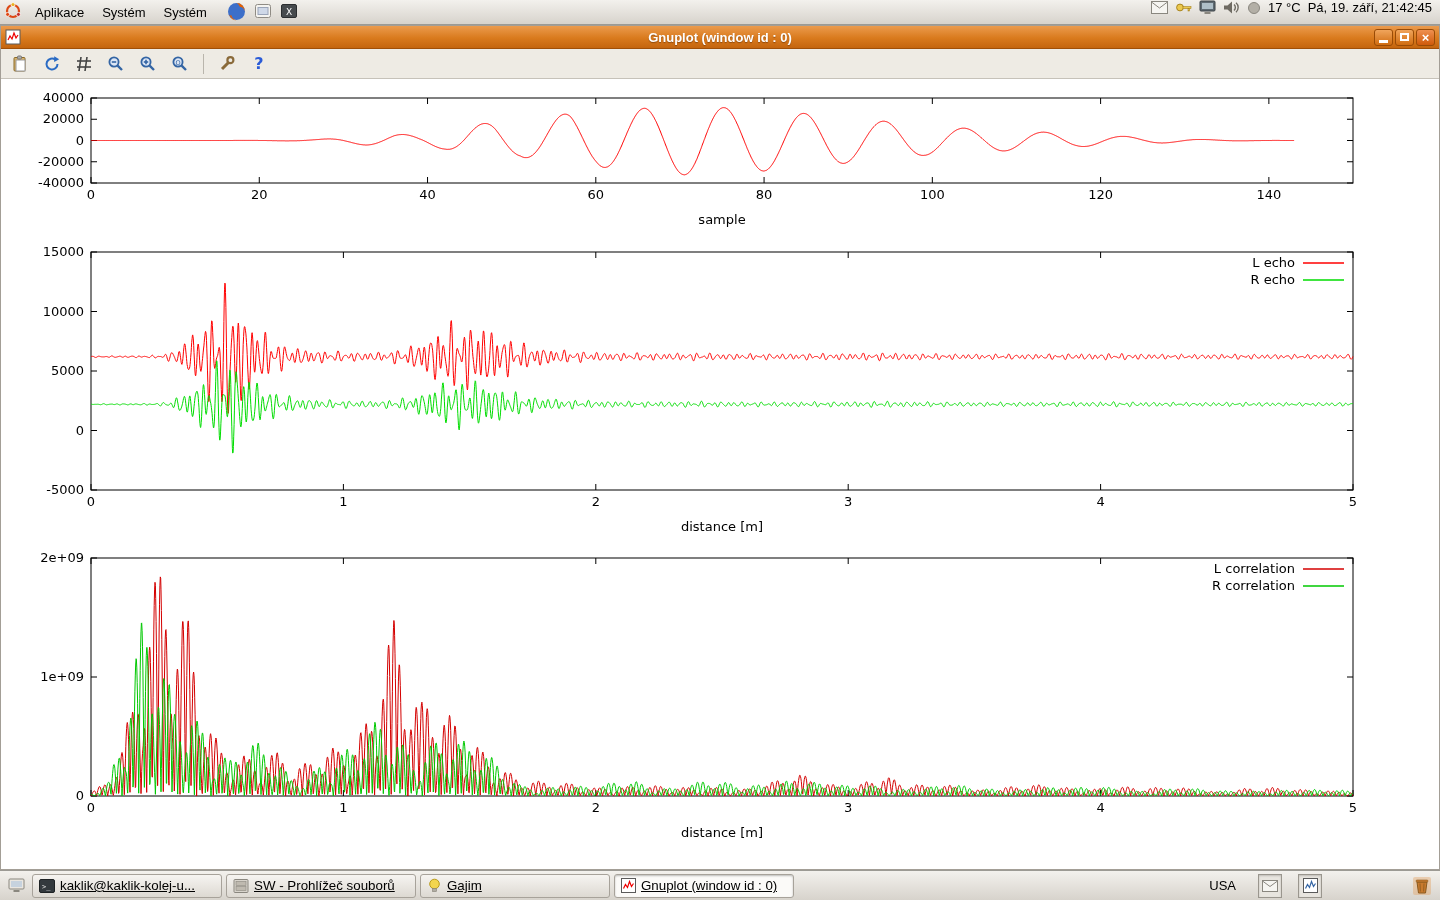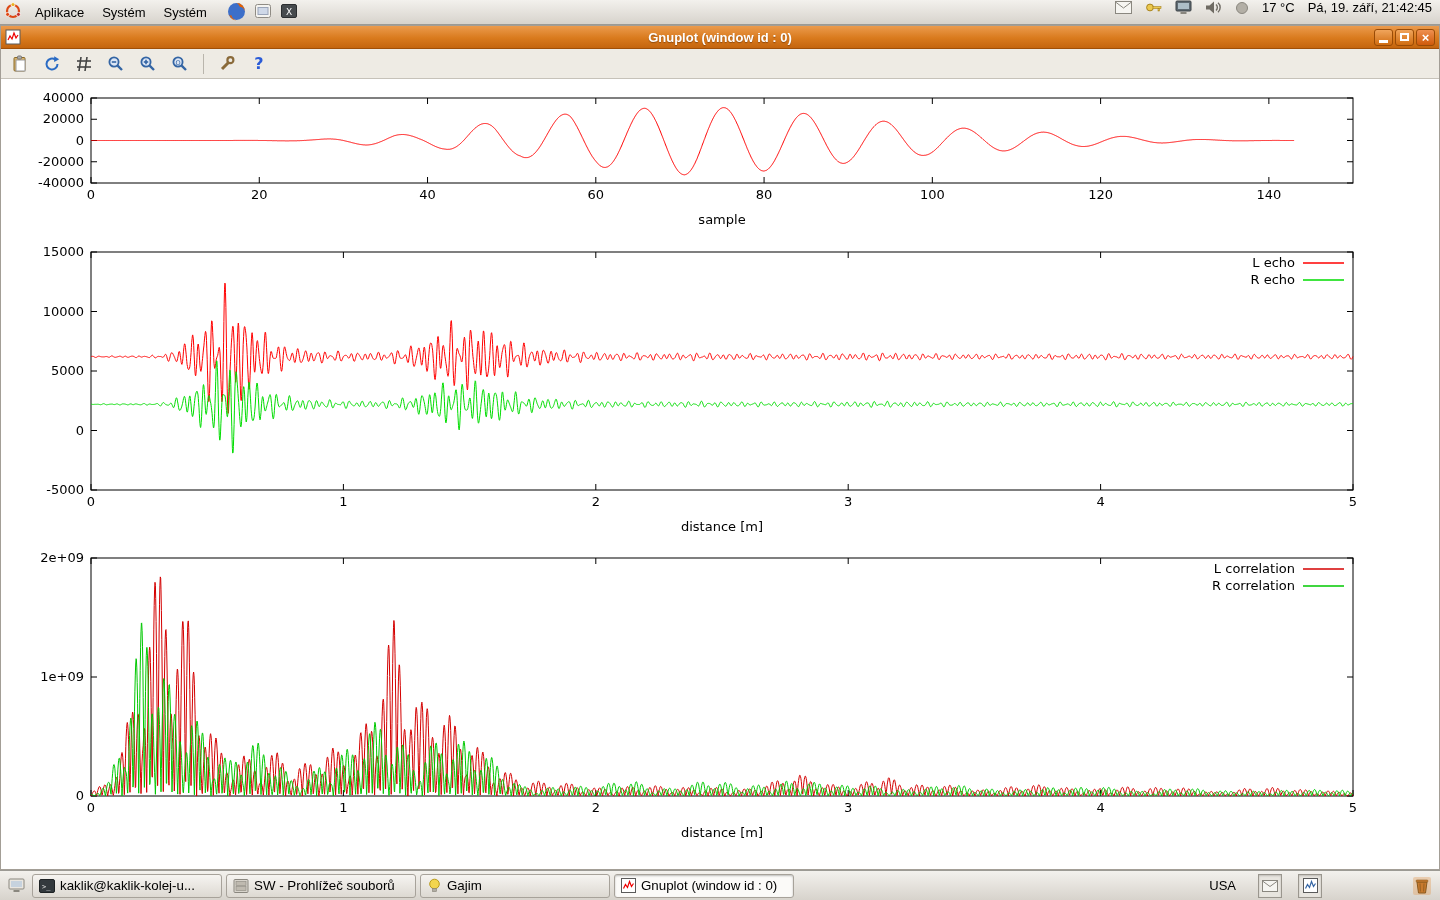--- a/index.html
+++ b/index.html
@@ -6,21 +6,21 @@
   html,body { width:1440px; height:900px; }
   body { font-family:"Liberation Sans","DejaVu Sans",sans-serif; background:#d8d4cd; overflow:hidden; }
   #screen { position:absolute; left:0; top:0; width:1440px; height:900px; }
 
   
   #top-panel { position:absolute; left:0; top:0; width:1440px; height:25px;
     background:linear-gradient(#f3f1ed,#d7d3cc); border-bottom:1px solid #9c9a94;
     display:flex; align-items:flex-start; font-size:13px; color:#000; }
   .menu { padding:0 9px; height:25px; display:flex; align-items:center; cursor:default; }
   .launcher { width:22px; height:22px; display:flex; align-items:center; justify-content:center; margin:0 2px; }
-  #panel-right { margin-left:auto; display:flex; align-items:center; gap:13px; padding-right:8px; }
+  #panel-right { margin-left:auto; display:flex; align-items:center; gap:7px; padding-right:8px; }
   #panel-right .tico { display:flex; align-items:center; }
 
   
   #gnuplot-window { position:absolute; left:0; top:25px; width:1440px; height:845px;
     border:1px solid #a39e96; background:#ece9e2; }
   #titlebar { position:relative; height:23px;
     background:linear-gradient(#eb9b4d,#d97a1d 55%,#c4650e);
     border-bottom:1px solid #a04f07; display:flex; align-items:center; padding:0 4px; }
   #titlebar .title { position:absolute; left:0; right:0; text-align:center; color:#fff;
     font-weight:bold; font-size:13px; text-shadow:0 1px 1px rgba(90,40,0,.55); }
@@ -44,21 +44,21 @@
 
   
   #taskbar { position:absolute; left:0; top:870px; width:1440px; height:30px;
     background:linear-gradient(#f3f1ed,#d7d3cc); border-top:1px solid #9c9a94;
     display:flex; align-items:center; font-size:13px; gap:4px; padding:0 4px; }
   #show-desktop { width:24px; height:24px; border:1px solid transparent; display:flex;
     align-items:center; justify-content:center; }
   .task { width:190px; height:24px; border:1px solid #a7a29a; border-radius:3px;
     background:linear-gradient(#f6f4f1,#ddd9d2); display:flex; align-items:center; gap:5px;
     padding:0 6px; overflow:hidden; white-space:nowrap; }
-  .task span { overflow:hidden; text-overflow:ellipsis; }
+  .task span { overflow:hidden; text-overflow:ellipsis;text-decoration:underline; }
   .task.active { width:180px; background:#fbfaf8; box-shadow:inset 0 1px 2px rgba(0,0,0,.25); }
   #taskbar-right { margin-left:auto; display:flex; align-items:center; gap:16px; padding-right:4px; }
   .traybox { width:24px; height:24px; border:1px solid #9a968e; background:#e8e5df;
     box-shadow:inset 0 1px 2px rgba(0,0,0,.18); display:flex; align-items:center; justify-content:center; }
   #kbd-layout { padding:0 6px; }
   #trash-spacer { width:58px; }
 </style>
 </head>
 <body>
 

